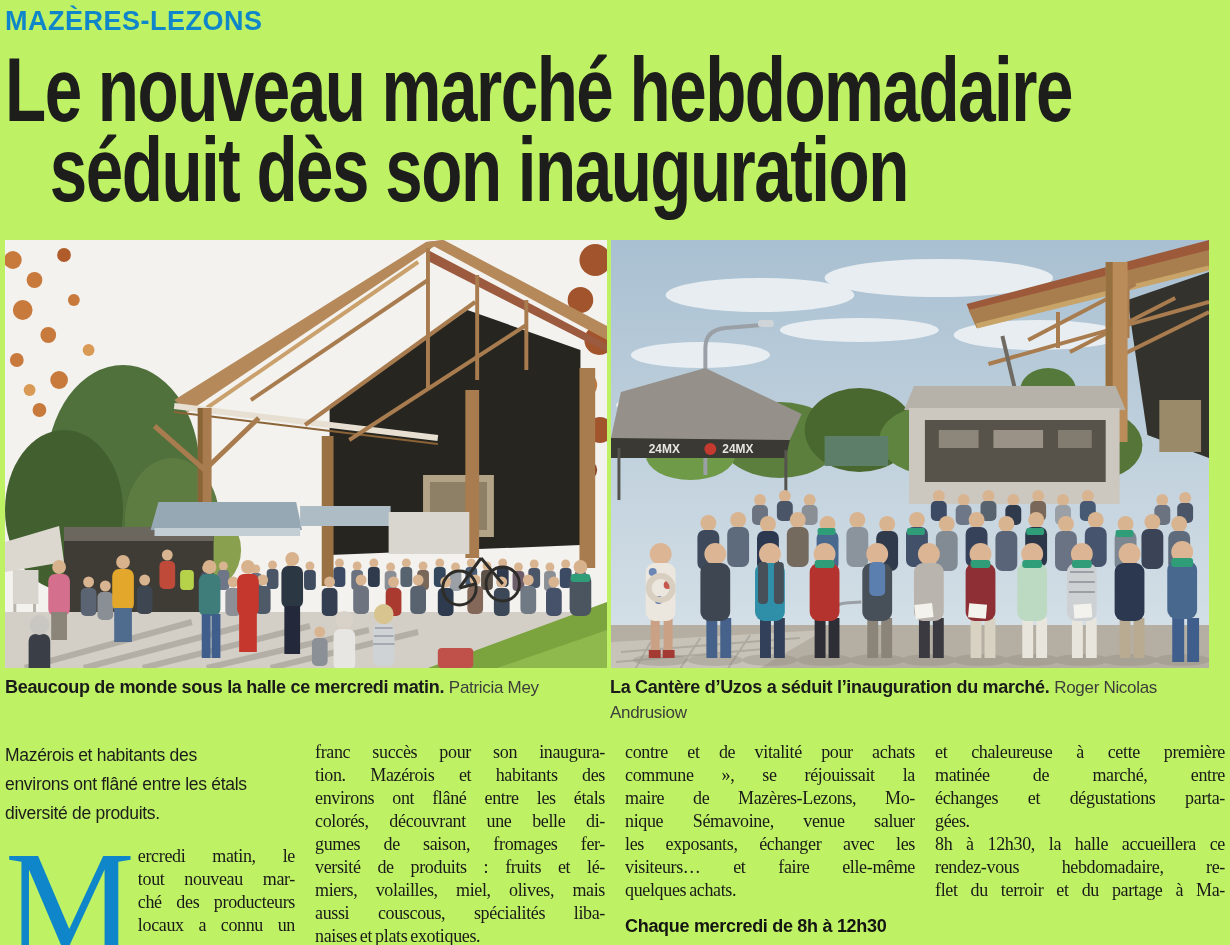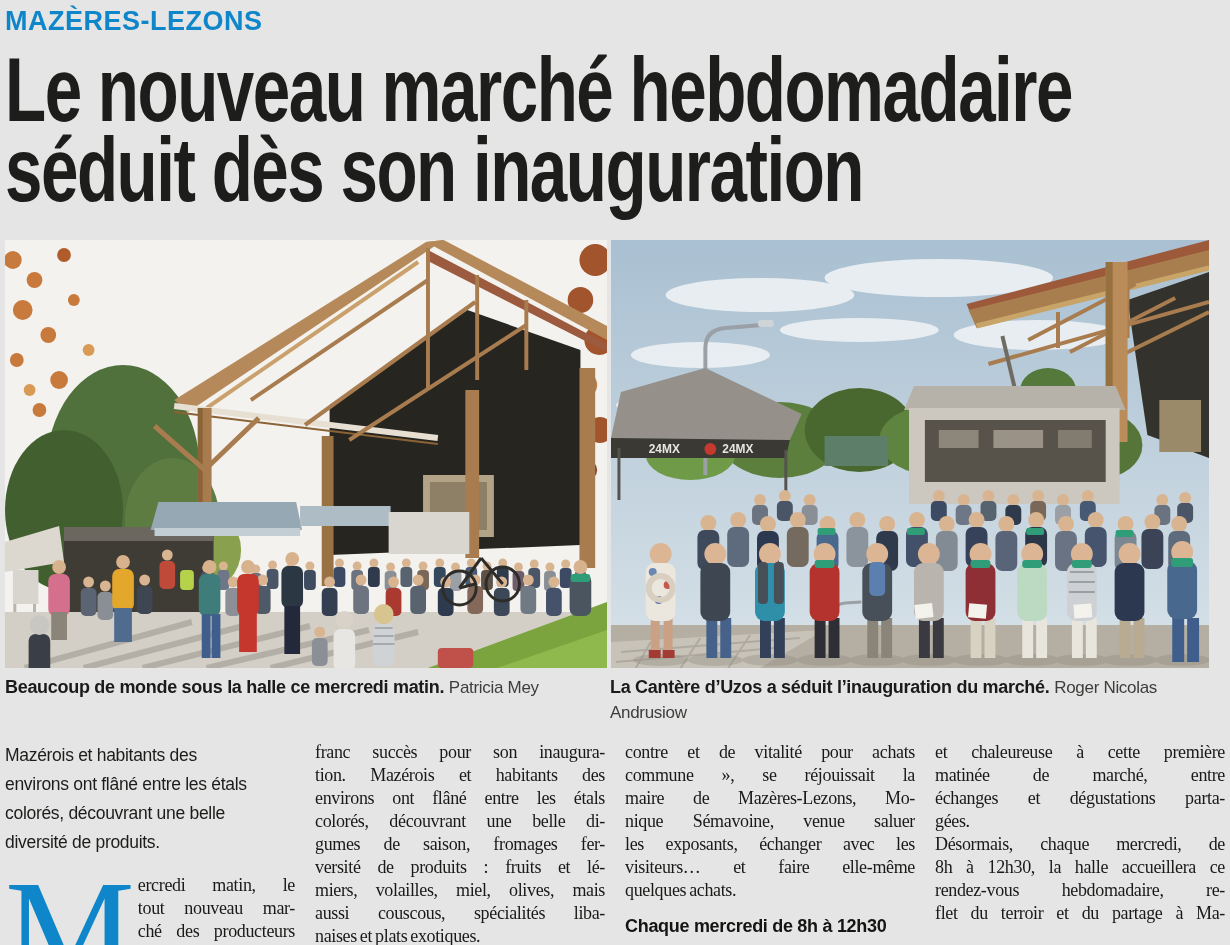--- a/index.html
+++ b/index.html
@@ -1,28 +1,28 @@
 <!DOCTYPE html>
 <html style="--accent: #0e86c9;"><head>
 <meta charset="utf-8">
 <style>
   html,body{margin:0;padding:0;background:#ffffff;}
   #page{
     position:relative; width:1230px; height:945px; overflow:hidden;
-    background:#e5e5e5; font-family:"Liberation Sans", sans-serif;
+    background:#bef264; font-family:"Liberation Sans", sans-serif;
     padding:0; box-sizing:border-box;
   }
   .inner{padding:6px 5px 0 5px;}
   
   .kicker{
     color:var(--accent,#0e86c9); font-weight:700; font-size:27px;
     letter-spacing:.5px; line-height:30px;
   }
   
-  .headline{margin-top:14px;}
+  .headline{margin-top:14px;text-align:right;}
   .hl-line{
     font-weight:700; font-size:91px; line-height:80px; color:#1d1d1b;
     letter-spacing:-2px; transform:scaleX(.74); transform-origin:0 50%;
     white-space:nowrap;
   }
   
   .photos{display:grid; grid-template-columns:602px 598px; gap:4px; margin-top:30px;}
   .photo{width:100%; height:428px; overflow:hidden; background:#ddd;}
   .photo svg{display:block; width:100%; height:100%;}
   .captions{display:grid; grid-template-columns:602px 598px; gap:3px; margin-top:7px;}
@@ -461,21 +461,20 @@
         <span class="cap">La Cantère d’Uzos a séduit l’inauguration du marché.</span>
         <span class="credit">Roger Nicolas Andrusiow</span>
       </div>
     </div>
 
     <div class="bodygrid">
       <div class="col">
         <div class="lead">
             <div class="ln">Mazérois et habitants des</div>
             <div class="ln">environs ont flâné entre les étals</div>
-            <div class="ln">colorés, découvrant une belle</div>
             <div class="ln">diversité de produits.</div>
           </div>
         <div class="intro serif">
           <div class="dropcap">M</div>
           <div>
               <div class="ln jl">ercredi matin, le</div>
               <div class="ln jl">tout nouveau mar-</div>
               <div class="ln jl">ché des producteurs</div>
               <div class="ln jl">locaux a connu un</div>
             </div>
@@ -505,21 +504,20 @@
         <div class="subhead">Chaque mercredi de 8h à 12h30</div>
         <div class="serif">
             <div class="ln jl">Les chants de la Cantère d’Uzos</div>
           </div>
       </div>
       <div class="col serif">
           <div class="ln jl">et chaleureuse à cette première</div>
           <div class="ln jl">matinée de marché, entre</div>
           <div class="ln jl">échanges et dégustations parta-</div>
           <div class="ln">gées.</div>
-          <div class="ln jl">Désormais, chaque mercredi, de</div>
           <div class="ln jl">8h à 12h30, la halle accueillera ce</div>
           <div class="ln jl">rendez-vous hebdomadaire, re-</div>
           <div class="ln jl">flet du terroir et du partage à Ma-</div>
         </div>
     </div>
 
   </div>
 </div>
 
 </body></html>

